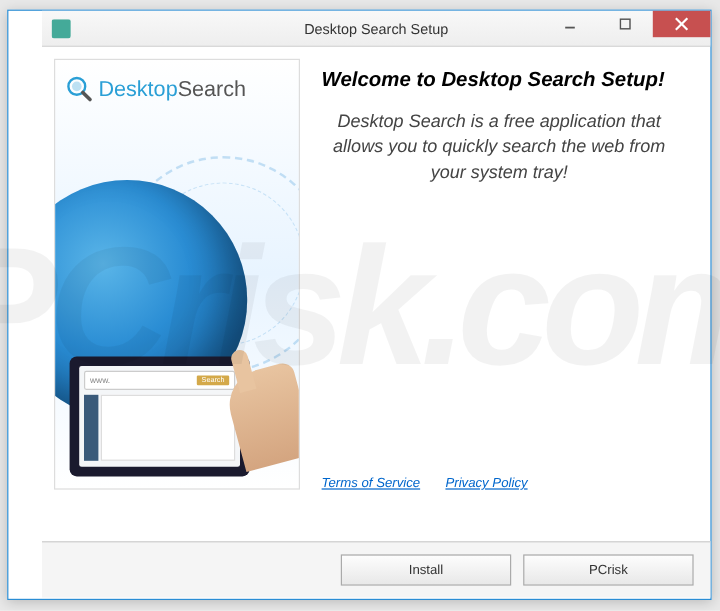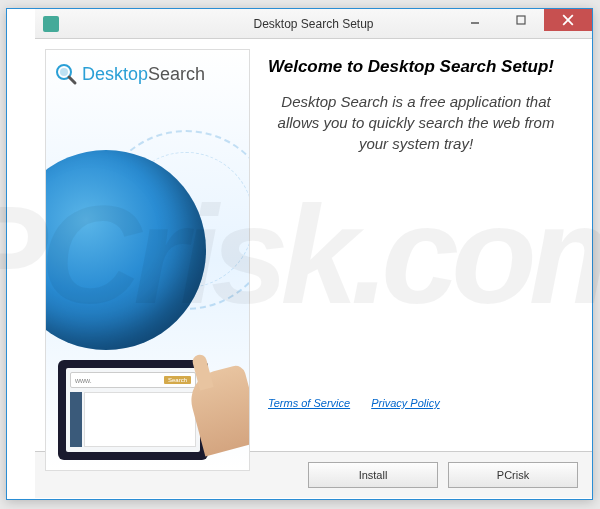--- a/index.html
+++ b/index.html
@@ -85,21 +85,21 @@
       color: #fff;
       width: 48px;
     }
     .content {
       display: flex;
       height: 412px;
       padding: 10px;
     }
     .sidebar-image {
       width: 205px;
-      height: 422px;
+      height: 359px;
       background: linear-gradient(180deg, #ffffff 0%, #e8f4ff 50%, #ffffff 100%);
       border: 1px solid #ddd;
       position: relative;
       overflow: hidden;
     }
     .logo-area {
       padding: 12px 8px;
       display: flex;
       align-items: center;
       gap: 4px;
@@ -252,21 +252,21 @@
     }
     .button-bar {
       border-top: 1px solid #ccc;
       padding: 10px 14px;
       display: flex;
       justify-content: flex-end;
       gap: 10px;
       background: #f5f5f5;
     }
     .btn {
-      width: 130px;
+      width: 142px;
       height: 26px;
       background: linear-gradient(to bottom, #fdfdfd, #e8e8e8);
       border: 1px solid #aaa;
       font-size: 11px;
       color: #333;
       cursor: pointer;
       font-family: inherit;
     }
   </style>
 </head>

